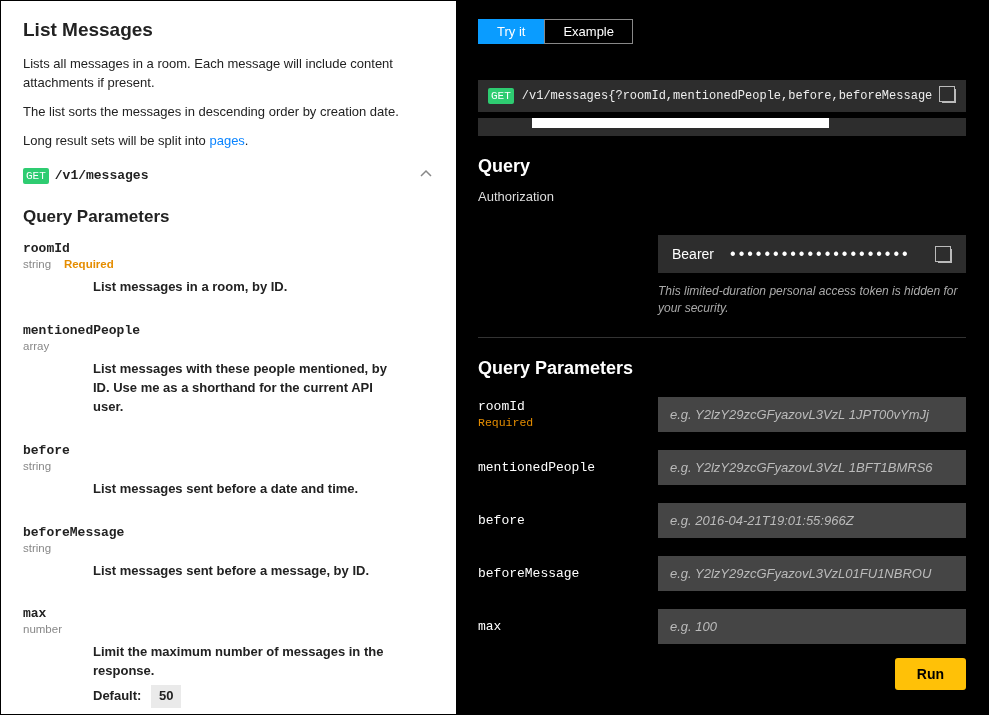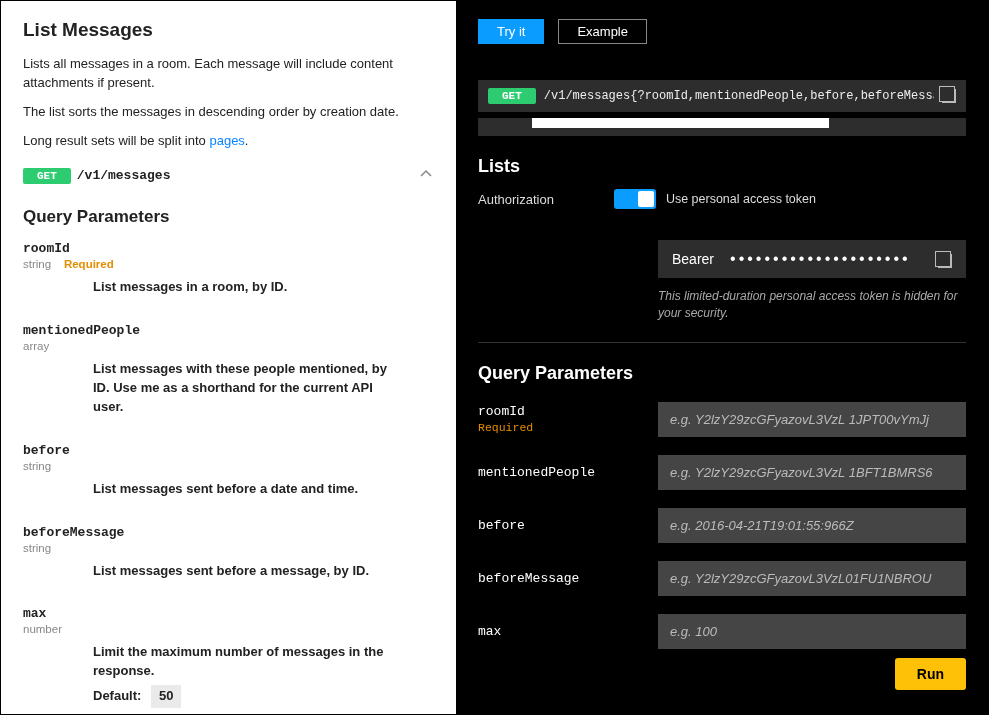--- a/index.html
+++ b/index.html
@@ -30,38 +30,38 @@
   
   .left h1 { font-size: 19px; font-weight: 700; margin-bottom: 14px; }
   .left .desc { font-size: 13px; line-height: 1.45; margin-bottom: 10px; }
   .left a.link { color: #0a84ff; text-decoration: none; }
   .endpoint-row {
     display: flex; align-items: center; justify-content: space-between;
     margin: 16px 0 22px;
   }
   .ep-left { display: flex; align-items: center; gap: 6px; }
   .method-badge {
-    background: #2ecc71; color: #fff; font-size: 11px; font-weight: 700;
-    padding: 2px 14px; border-radius: 2px; font-family: "Courier New", monospace;
+    background: #2ecc71; color: #fff; font-size: 11px; font-weight: 400;
+    padding: 2px 3px; border-radius: 2px; font-family: "Courier New", monospace;
   }
   .path-mono { font-family: "Courier New", monospace; font-size: 13px; font-weight: 700; }
   .chevron { color: #888; }
   .left h2 { font-size: 17px; font-weight: 700; margin: 14px 0 14px; }
   .param { margin-bottom: 26px; }
   .param-name { font-family: "Courier New", monospace; font-size: 13px; font-weight: 700; }
   .param-meta { font-size: 11.5px; color: #888; margin-top: 2px; }
   .meta-req { color: #e58d00; font-weight: 600; }
   .param-desc { font-size: 13px; color: #222; margin: 8px 0 0 70px; line-height: 1.45; max-width: 310px; font-weight: bold;}
   .param-default { margin-top: 4px; font-size: 13px; color: #222;}
   .default-box {
     display: inline-block; background: #eaeaea; padding: 2px 8px; margin-left: 6px;
     font-family: inherit;
   }
   
-  .tabs { display: flex; gap: 14px; margin-bottom: 36px; }
+  .tabs { display: flex; margin-bottom: 36px; }
   .tab {
     padding: 4px 18px; font-size: 13px; cursor: pointer;
     border: 1px solid transparent;
   }
   .tab.active { background: #0a9cff; color: #fff; }
   .tab.inactive { background: transparent; border: 1px solid #888; color: #fff; }
   .url-bar {
     background: #2d2d2d; display: flex; align-items: center; gap: 8px;
     padding: 8px 10px; position: relative; margin-bottom: 6px;
   }
@@ -191,27 +191,23 @@
 
   <div class="url-bar">
     <span class="method-badge">GET</span>
     <span class="url-text">/v1/messages{?roomId,mentionedPeople,before,beforeMessage</span>
     <span class="copy-icon"></span>
   </div>
   <div class="scroll-track">
     <div class="scroll-thumb"></div>
   </div>
 
-  <h2>Lists</h2>
+  <h2>Query</h2>
   <div class="auth-row">
     <div class="auth-left">Authorization</div>
-    <div class="auth-right">
-      <div class="toggle"></div>
-      <div class="toggle-label">Use personal access token</div>
-    </div>
   </div>
   <div class="bearer-box">
     <div class="bearer-left">
       <span>Bearer</span>
       <span class="dots">•••••••••••••••••••••</span>
     </div>
     <span class="copy-icon"></span>
   </div>
   <div class="auth-note">This limited-duration personal access token is hidden for your security.</div>
 

